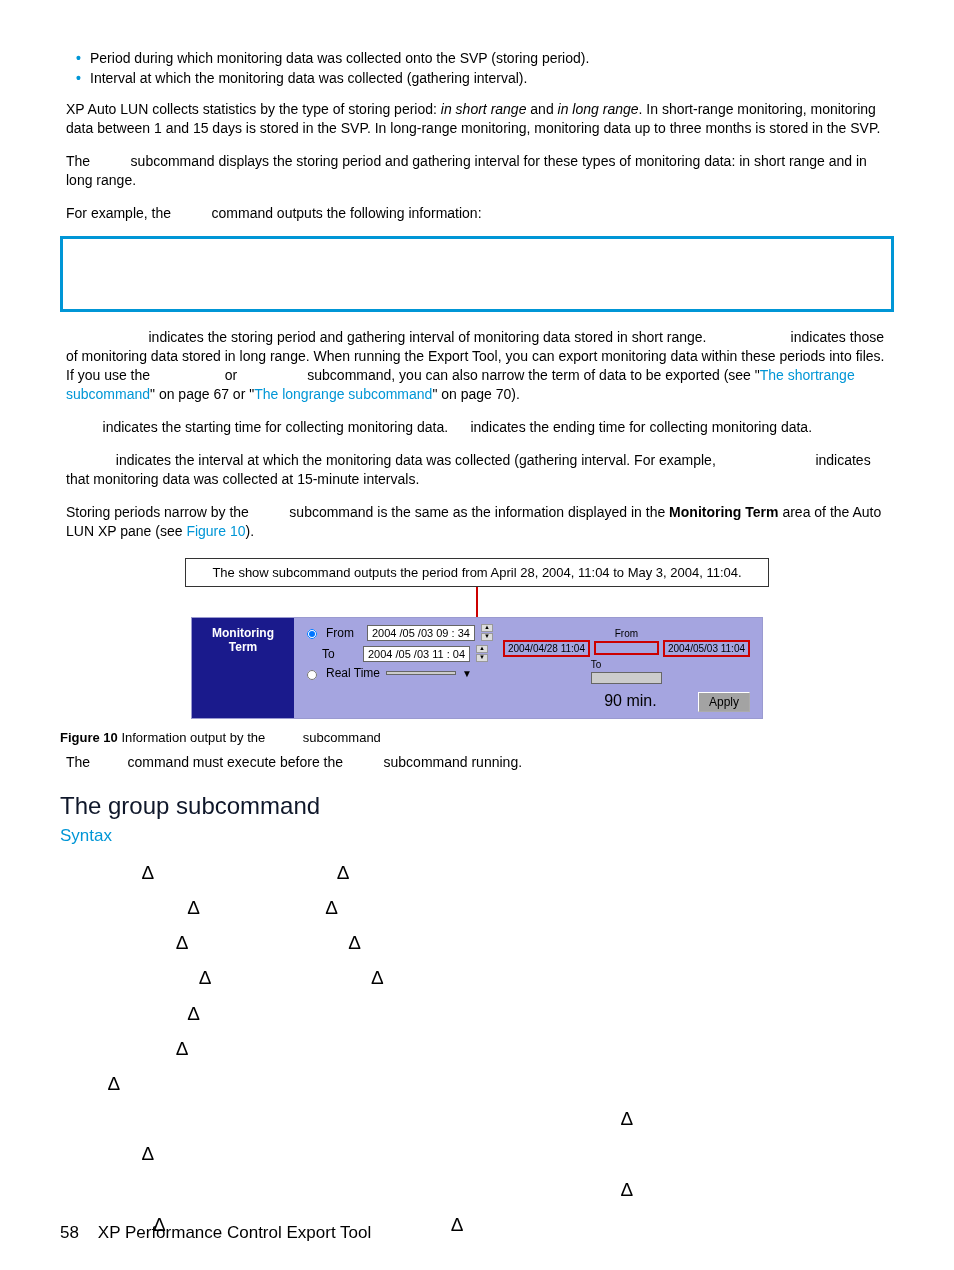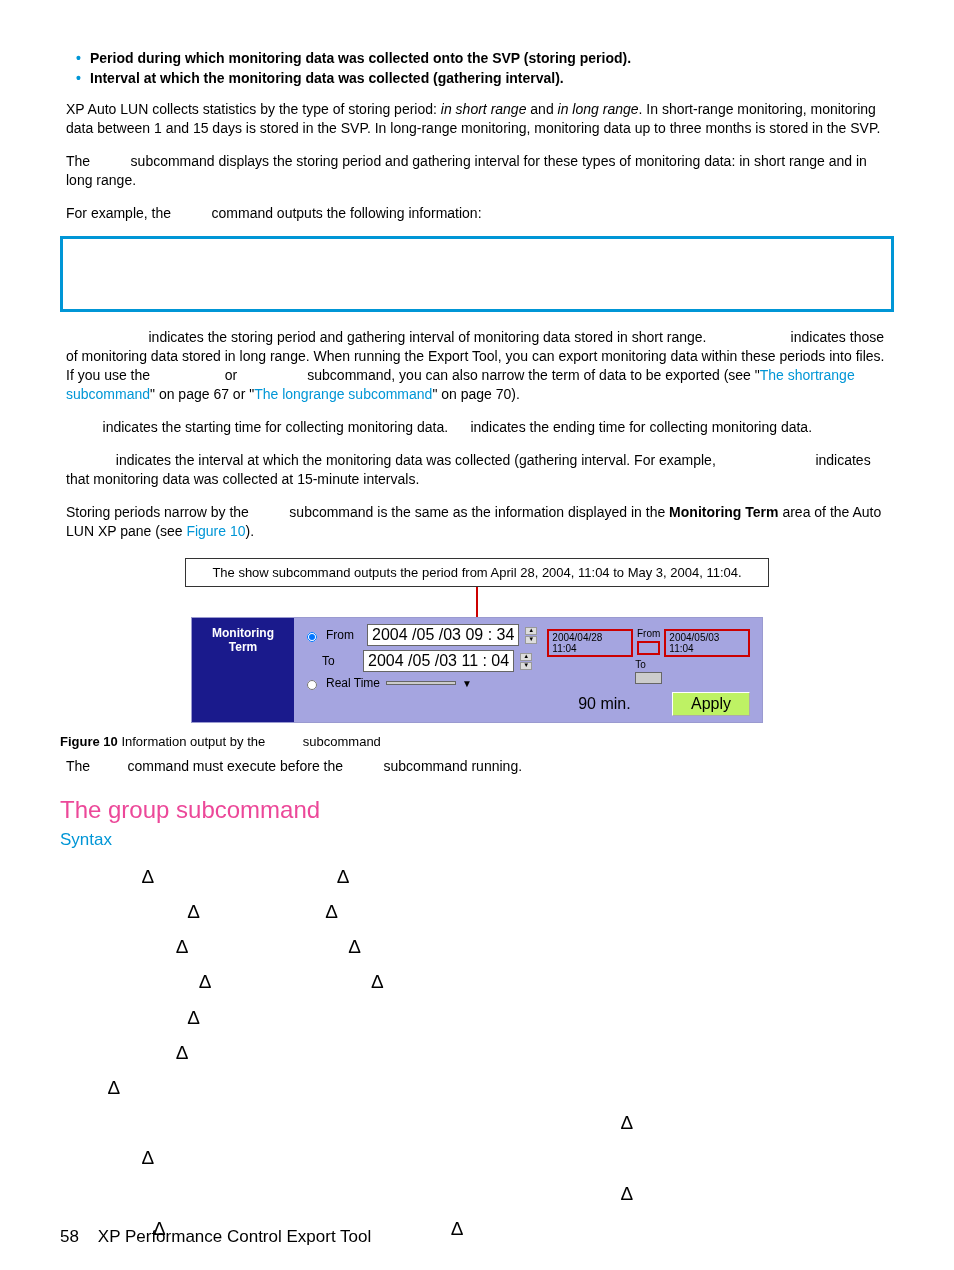--- a/index.html
+++ b/index.html
@@ -14,21 +14,20 @@
     min-height: 1270px;
     margin: 0 auto;
     padding: 50px 60px 30px 60px;
     box-sizing: border-box;
     position: relative;
   }
   .bullet-list {
     margin: 0 0 14px 0;
     padding-left: 30px;
     list-style: none;
-    font-weight: bold;
   }
   .bullet-list li::before {
     content: "•";
     color: #0096D6;
     font-weight: bold;
     display: inline-block;
     width: 1em;
     margin-left: -1em;
   }
   .bullet-list li {
@@ -93,21 +92,21 @@
     align-items: center;
     margin-bottom: 4px;
     gap: 6px;
   }
   .radio { width: 10px; height: 10px; }
   .row label { width: 35px; }
   .date-box {
     background: #fff;
     border: 1px solid #666;
     padding: 1px 4px;
-    font-size: 16px;
+    font-size: 11px;
     flex-shrink: 0;
   }
   .spin {
     display: inline-flex;
     flex-direction: column;
     gap: 1px;
   }
   .spin span {
     width: 10px; height: 6px; background: #ddd; border: 1px solid #999; font-size: 6px; line-height: 4px; text-align: center;
   }
@@ -136,32 +135,32 @@
   }
   .slider-track {
     height: 10px;
     border: 2px solid #c00;
     margin: 2px 0;
     position: relative;
     background: #a5a5e0;
   }
   .slider-track.plain { border: 1px solid #666; background: #ccc; }
   .apply-btn {
-    background: #bef264;
+    background: #a3a3a3;
     border: 1px outset #fff;
-    padding: 2px 18px;
-    font-size: 16px;
+    padding: 2px 10px;
+    font-size: 12px;
   }
   .figure-caption {
     font-size: 13px;
     margin: 8px 0 6px 0;
   }
   .figure-caption .fignum { font-weight: bold; }
   h2.section {
-    color: #ec4899;
+    color: #0f172a;
     font-weight: normal;
     font-size: 24px;
     margin: 20px 0 6px 0;
   }
   h3.subsection {
     color: #0096D6;
     font-weight: normal;
     font-size: 17px;
     margin: 4px 0 10px 0;
   }

